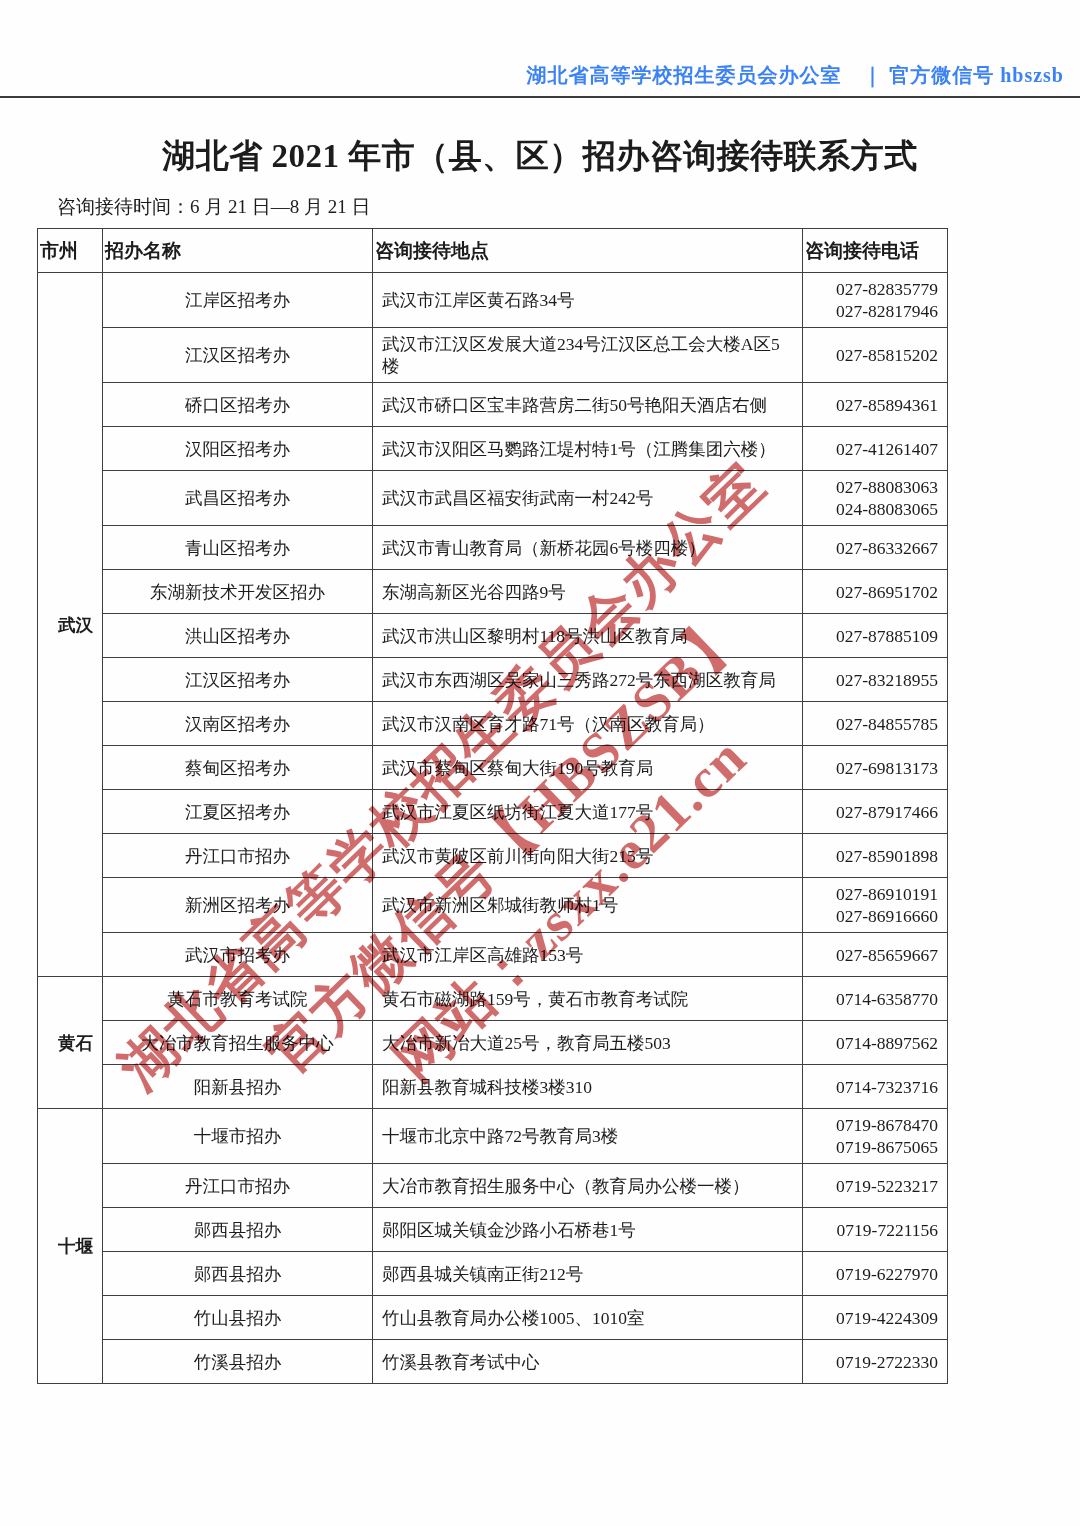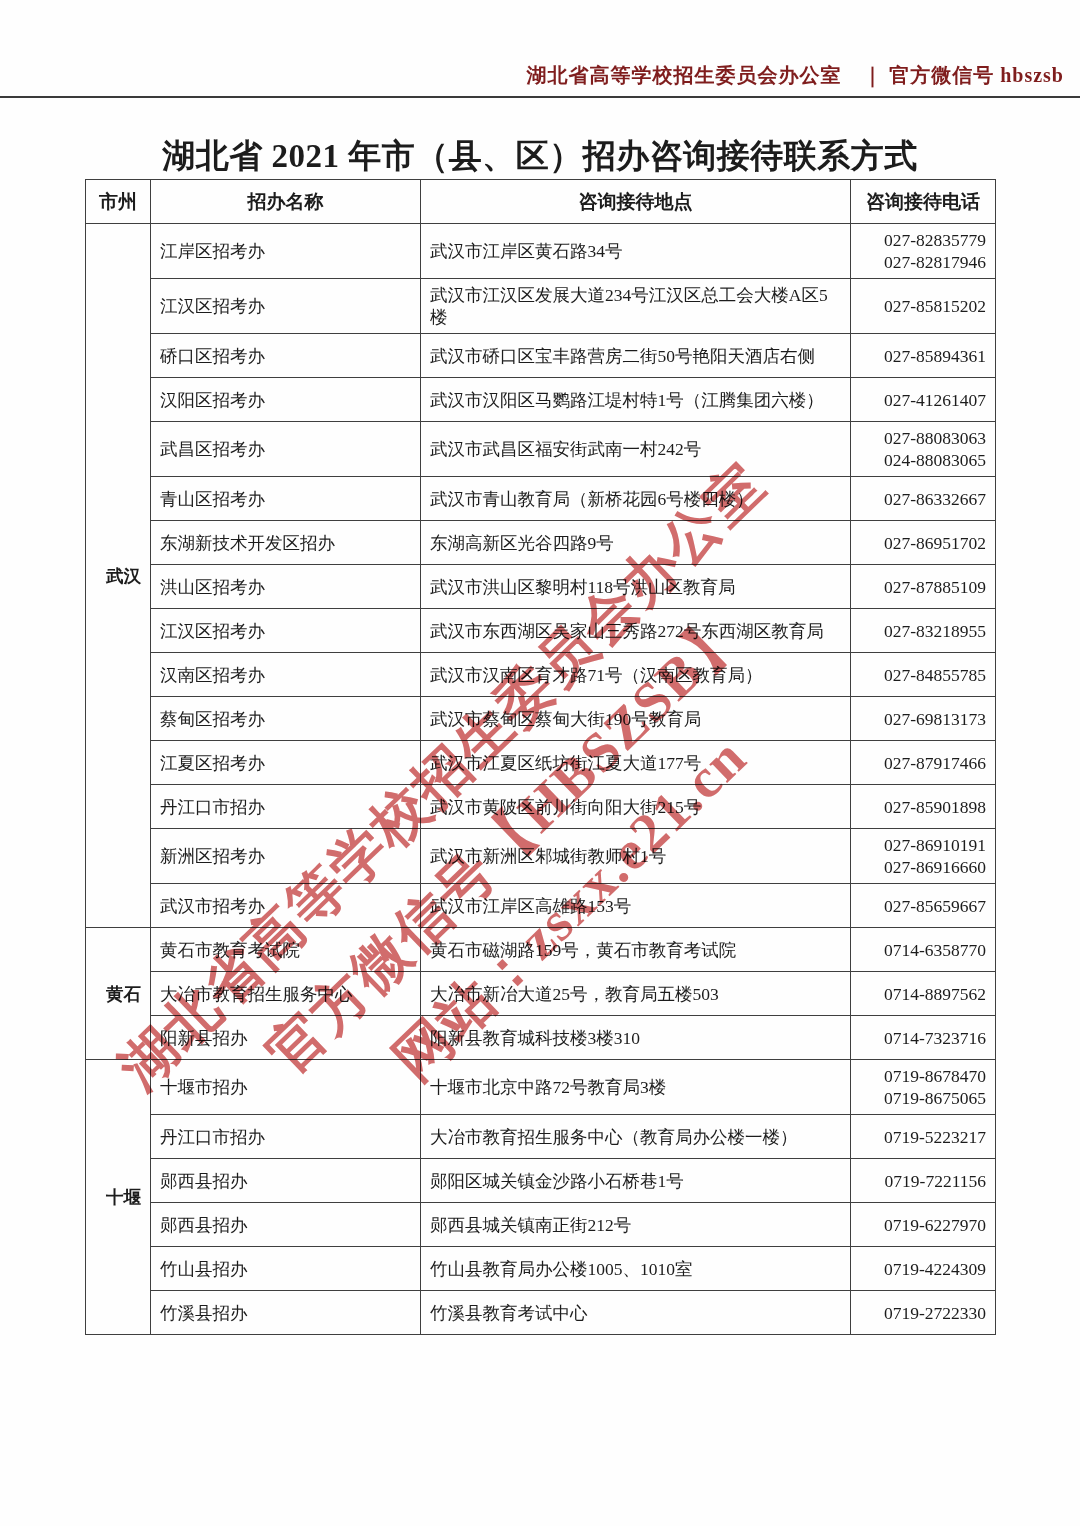--- a/index.html
+++ b/index.html
@@ -18,21 +18,21 @@
     text-align:right;
     font-size:20px;
     font-weight:bold;
     letter-spacing:1px;
   }
   .masthead-rule{
     border:none;
     border-top:2px solid #3a3a3a;
     margin:7px 0 0 0;
   }
-  .content{margin:0 85px;}
+  .content{margin:0 37px;}
   .title{
     margin:36px 0 0 0;
     font-size:33px;
     font-weight:bold;
     text-align:center;
     letter-spacing:0.5px;
   }
   .subtitle{
     margin:15px 0 8px 20px;
     font-size:19px;
@@ -45,32 +45,32 @@
   table.contact th, table.contact td{
     border:1px solid #3f3f3f;
     font-size:17.5px;
     line-height:22px;
     padding:5px 9px;
     word-break:break-all;
   }
   table.contact th{
     font-size:19px;
     font-weight:bold;
-    text-align:center;
+    text-align:left;
     height:33px;
     padding:5px 2px;
   }
   tr.row{height:44px;}
   td.city{
     font-weight:bold;
     text-align:right;
     font-size:19px;
     padding:5px 2px;
   }
-  td.name{padding-left:14px;}
+  td.name{padding-left:14px;text-align:center;}
   td.addr{padding-left:9px;}
   td.phone{text-align:right;padding:5px 2px;}
   .phone-line{display:block;}
   .watermark{
     position:absolute;
     left:506px;top:842px;
     transform:translate(-50%,-50%) rotate(-44deg);
     text-align:center;
     font-weight:bold;
     font-size:56px;
@@ -81,27 +81,28 @@
     opacity:0.88;
     pointer-events:none;
     z-index:5;
   }
 </style>
 </head>
 <body>
 
 <div class="page">
 
-  <div class="masthead" style="color: #7f1d1d;">
+  <div class="masthead" style="color: #3b82f6;">
     <span>湖北省高等学校招生委员会办公室　｜ 官方微信号 hbszsb</span>
   </div>
   <hr class="masthead-rule">
 
   <div class="content">
     <h1 class="title">湖北省 2021 年市（县、区）招办咨询接待联系方式</h1>
+    <div class="subtitle">咨询接待时间：6 月 21 日—8 月 21 日</div>
 
     <table class="contact">
       <colgroup>
         <col style="width:65px">
         <col style="width:270px">
         <col style="width:430px">
         <col style="width:145px">
       </colgroup>
       <thead>
         <tr id="header-row">

